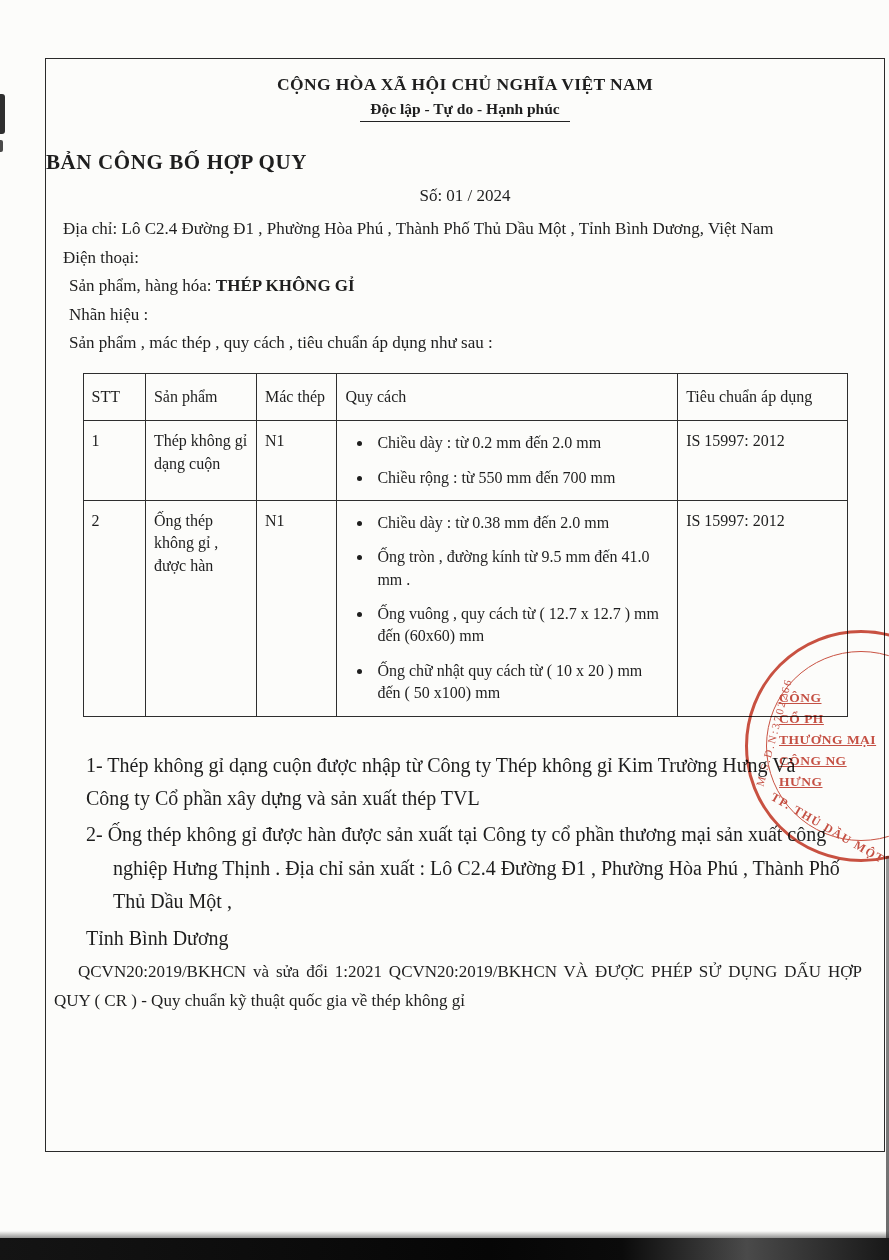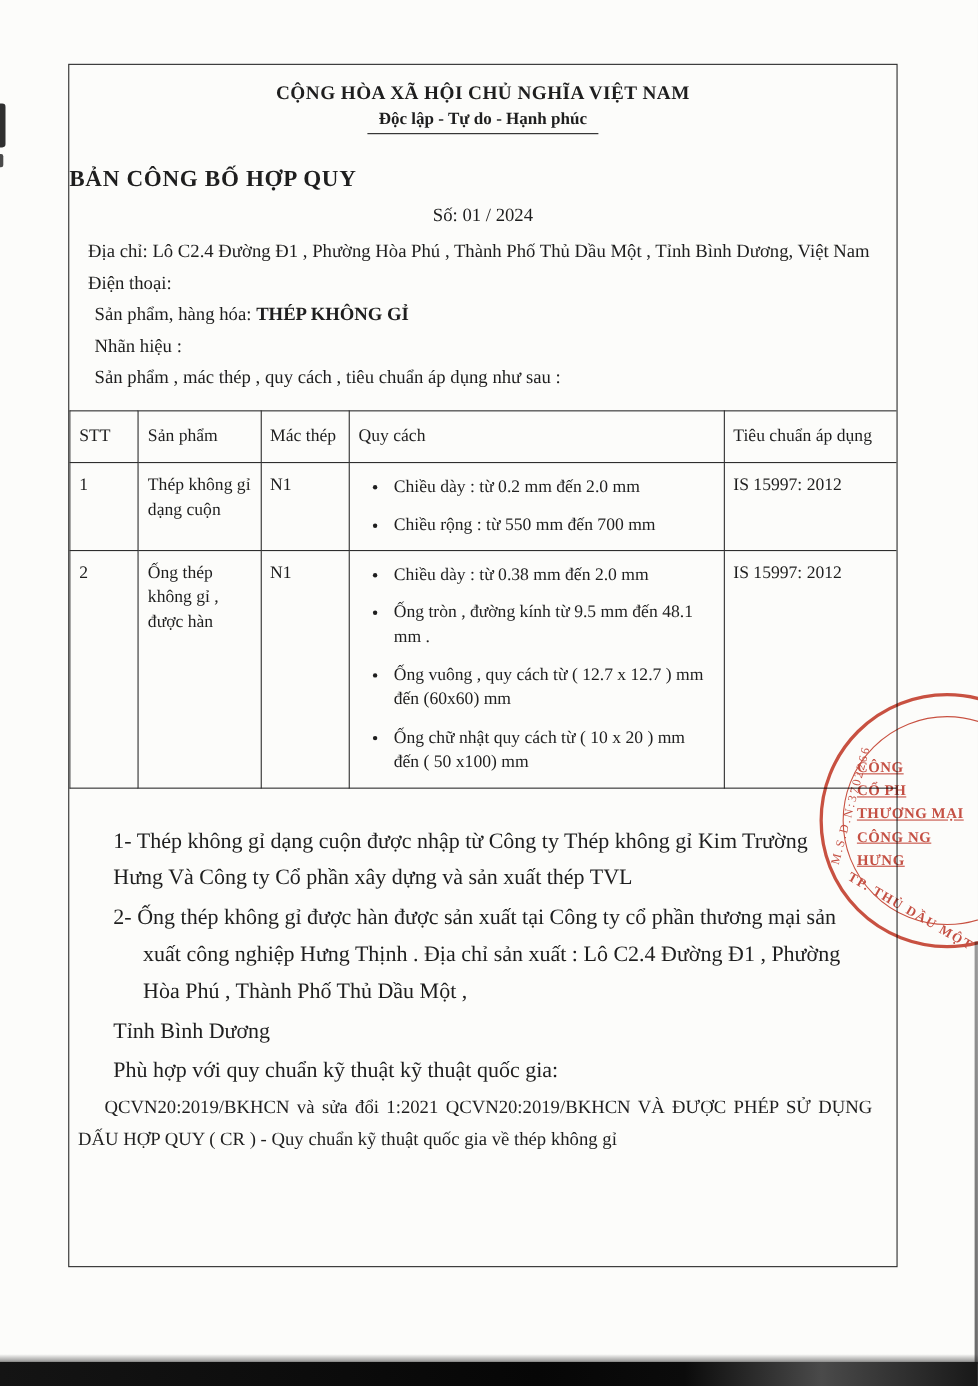--- a/index.html
+++ b/index.html
@@ -8,22 +8,22 @@
     position:relative;
     width:889px; height:1260px;
     margin:0 auto;
     background:#fcfcfa;
     overflow:hidden;
     font-family:"Liberation Serif","DejaVu Serif",serif;
     color:#1e1e1e;
   }
   .frame {
     position:absolute;
-    left:62px; top:58px;
-    width:754px; height:1094px;
+    left:45px; top:58px;
+    width:840px; height:1094px;
     border:1.6px solid #2a2a2a;
     box-sizing:border-box;
     overflow:hidden;
   }
   .nat-title {
     margin:15px 10px 0;
     text-align:center;
     font-weight:bold;
     font-size:17.5px;
     letter-spacing:.4px;
@@ -202,35 +202,34 @@
           </td>
           <td>IS 15997: 2012</td>
         </tr>
         <tr>
           <td class="c-stt">2</td>
           <td>Ống thép không gỉ , được hàn</td>
           <td class="c-mt-cell">N1</td>
           <td>
             <ul class="spec-list">
               <li>Chiều dày : từ 0.38 mm đến 2.0 mm</li>
-              <li>Ống tròn , đường kính từ 9.5 mm đến 48.1 mm .</li>
+              <li>Ống tròn , đường kính từ 9.5 mm đến 41.0 mm .</li>
               <li>Ống vuông , quy cách từ ( 12.7 x 12.7 ) mm đến (60x60) mm</li>
               <li>Ống chữ nhật quy cách từ ( 10 x 20 ) mm đến ( 50 x100) mm</li>
             </ul>
           </td>
           <td>IS 15997: 2012</td>
         </tr>
       </tbody>
     </table>
 
     <div class="notes">
       <p class="note">1-  Thép không gỉ dạng cuộn được nhập từ Công ty Thép không gỉ Kim Trường Hưng Và Công ty Cổ phần xây dựng và sản xuất thép TVL</p>
       <p class="note hang">2-  Ống thép không gỉ được hàn được sản xuất tại Công ty cổ phần thương mại sản xuất công nghiệp Hưng Thịnh . Địa chỉ sản xuất : Lô C2.4 Đường Đ1 , Phường Hòa Phú , Thành Phố Thủ Dầu Một ,</p>
       <p class="plain-line">Tỉnh Bình Dương</p>
-      <p class="plain-line">Phù hợp với quy chuẩn kỹ thuật kỹ thuật quốc gia:</p>
     </div>
     <p class="conformity">QCVN20:2019/BKHCN và sửa đổi 1:2021 QCVN20:2019/BKHCN VÀ ĐƯỢC PHÉP SỬ DỤNG DẤU HỢP QUY ( CR ) -  Quy chuẩn kỹ thuật quốc gia về thép không gỉ</p>
 
   </div>
 
   <div class="stamp">
     <div class="stamp-outer"></div>
     <div class="stamp-inner"></div>
     <div class="stamp-lines">
       <div>CÔNG</div>

